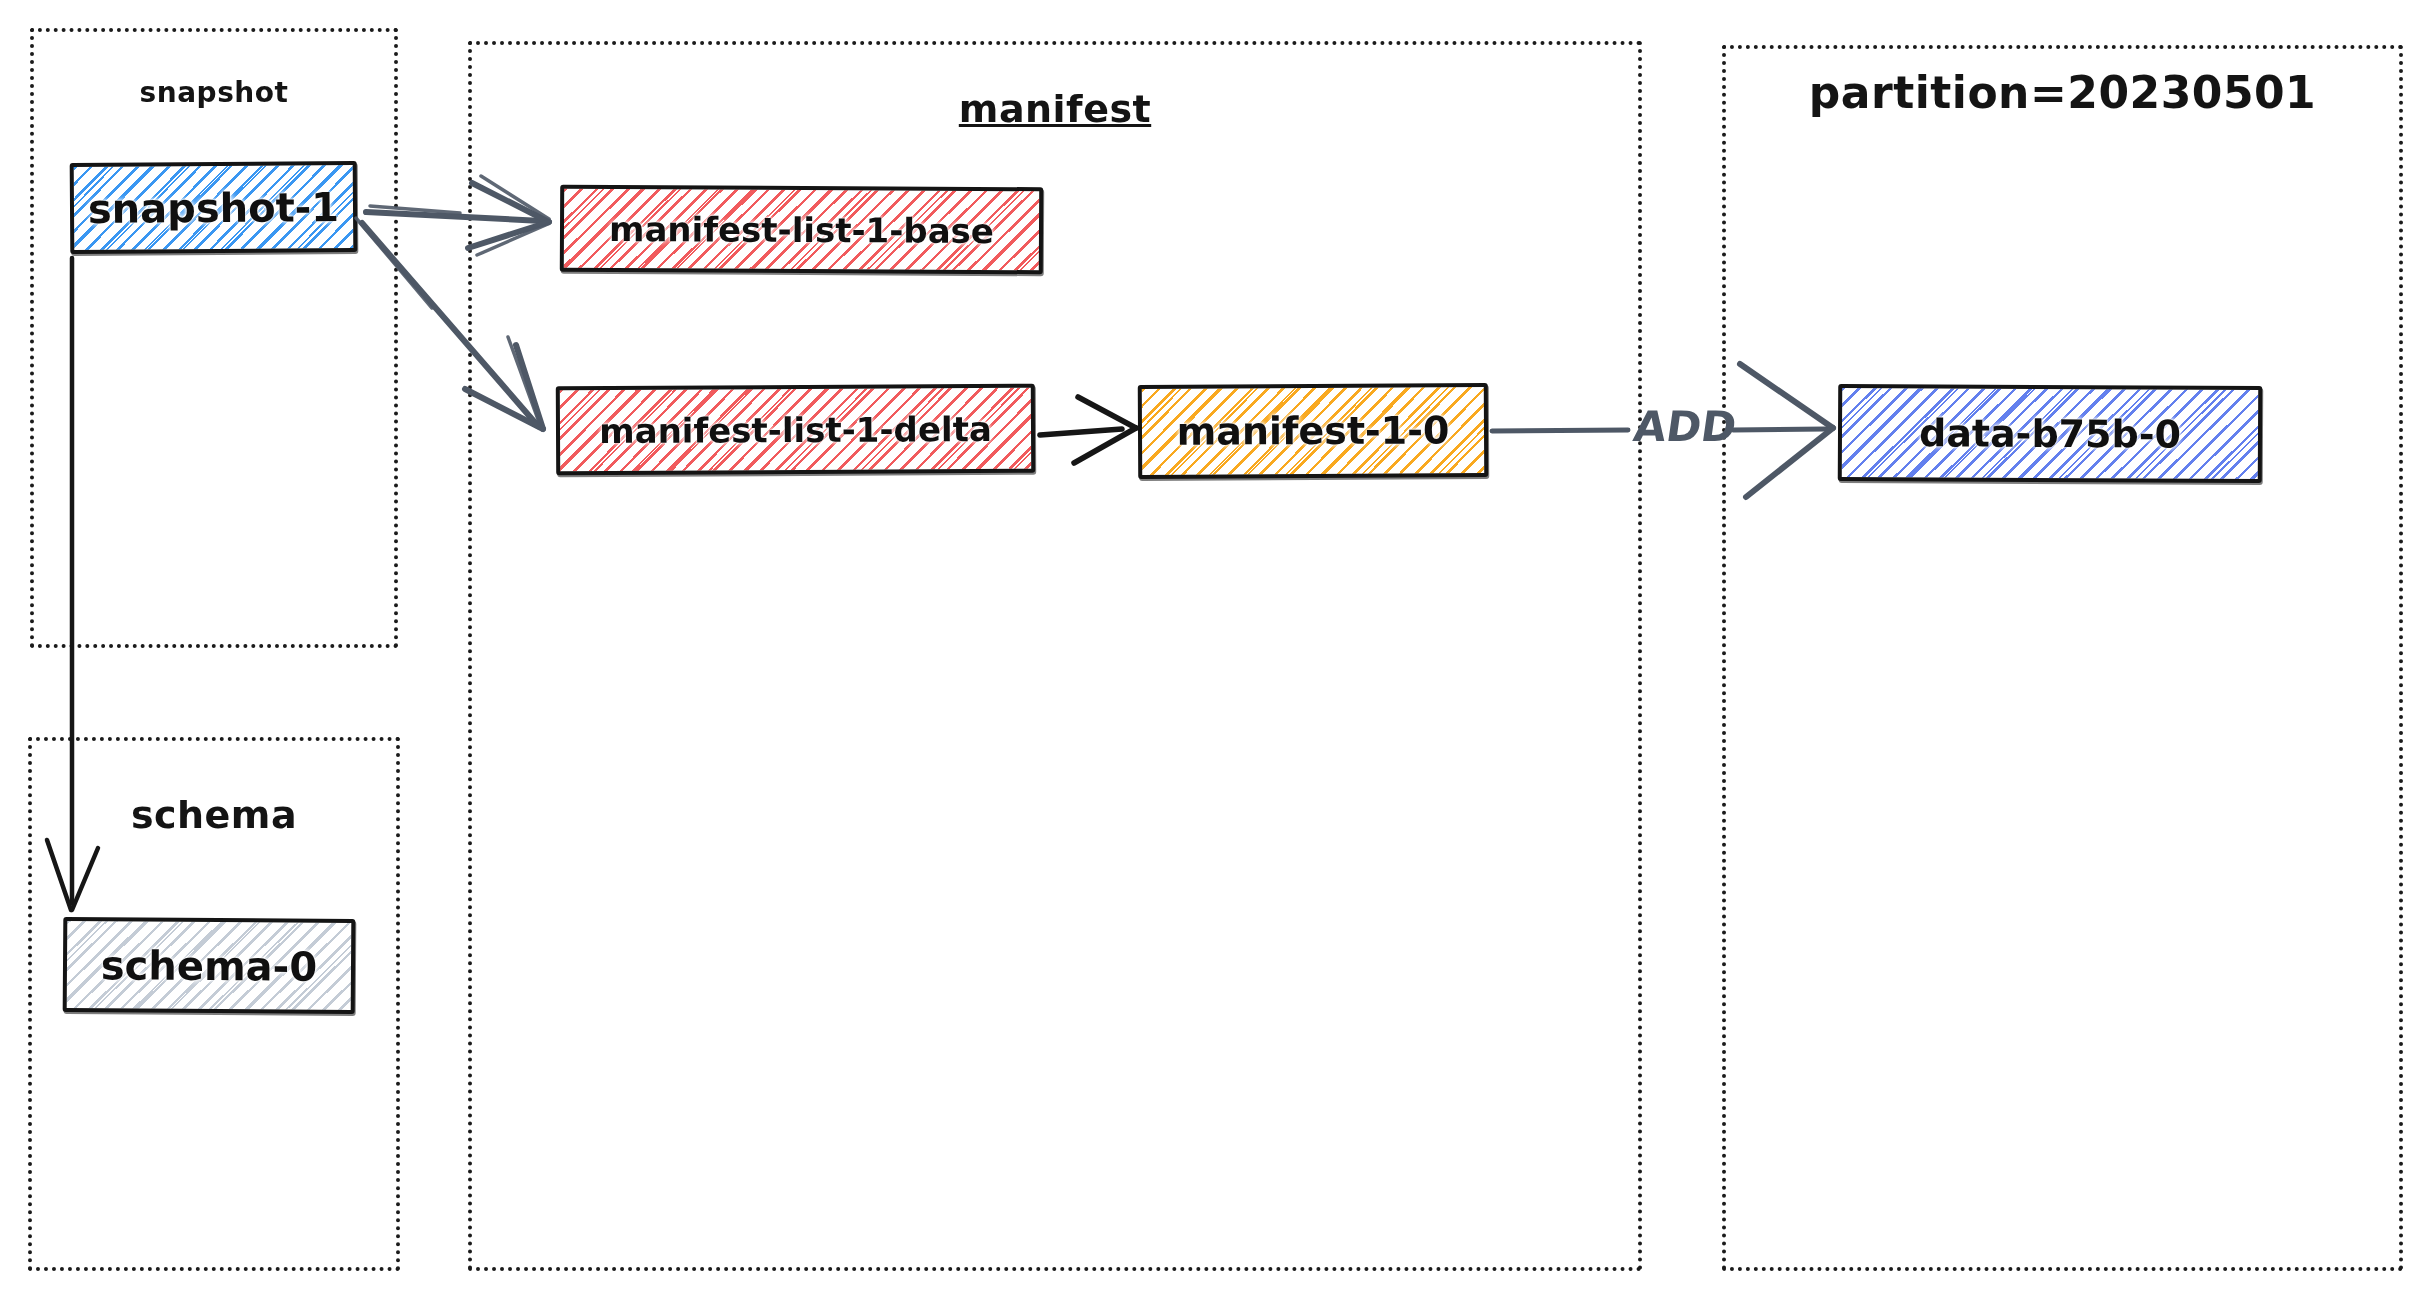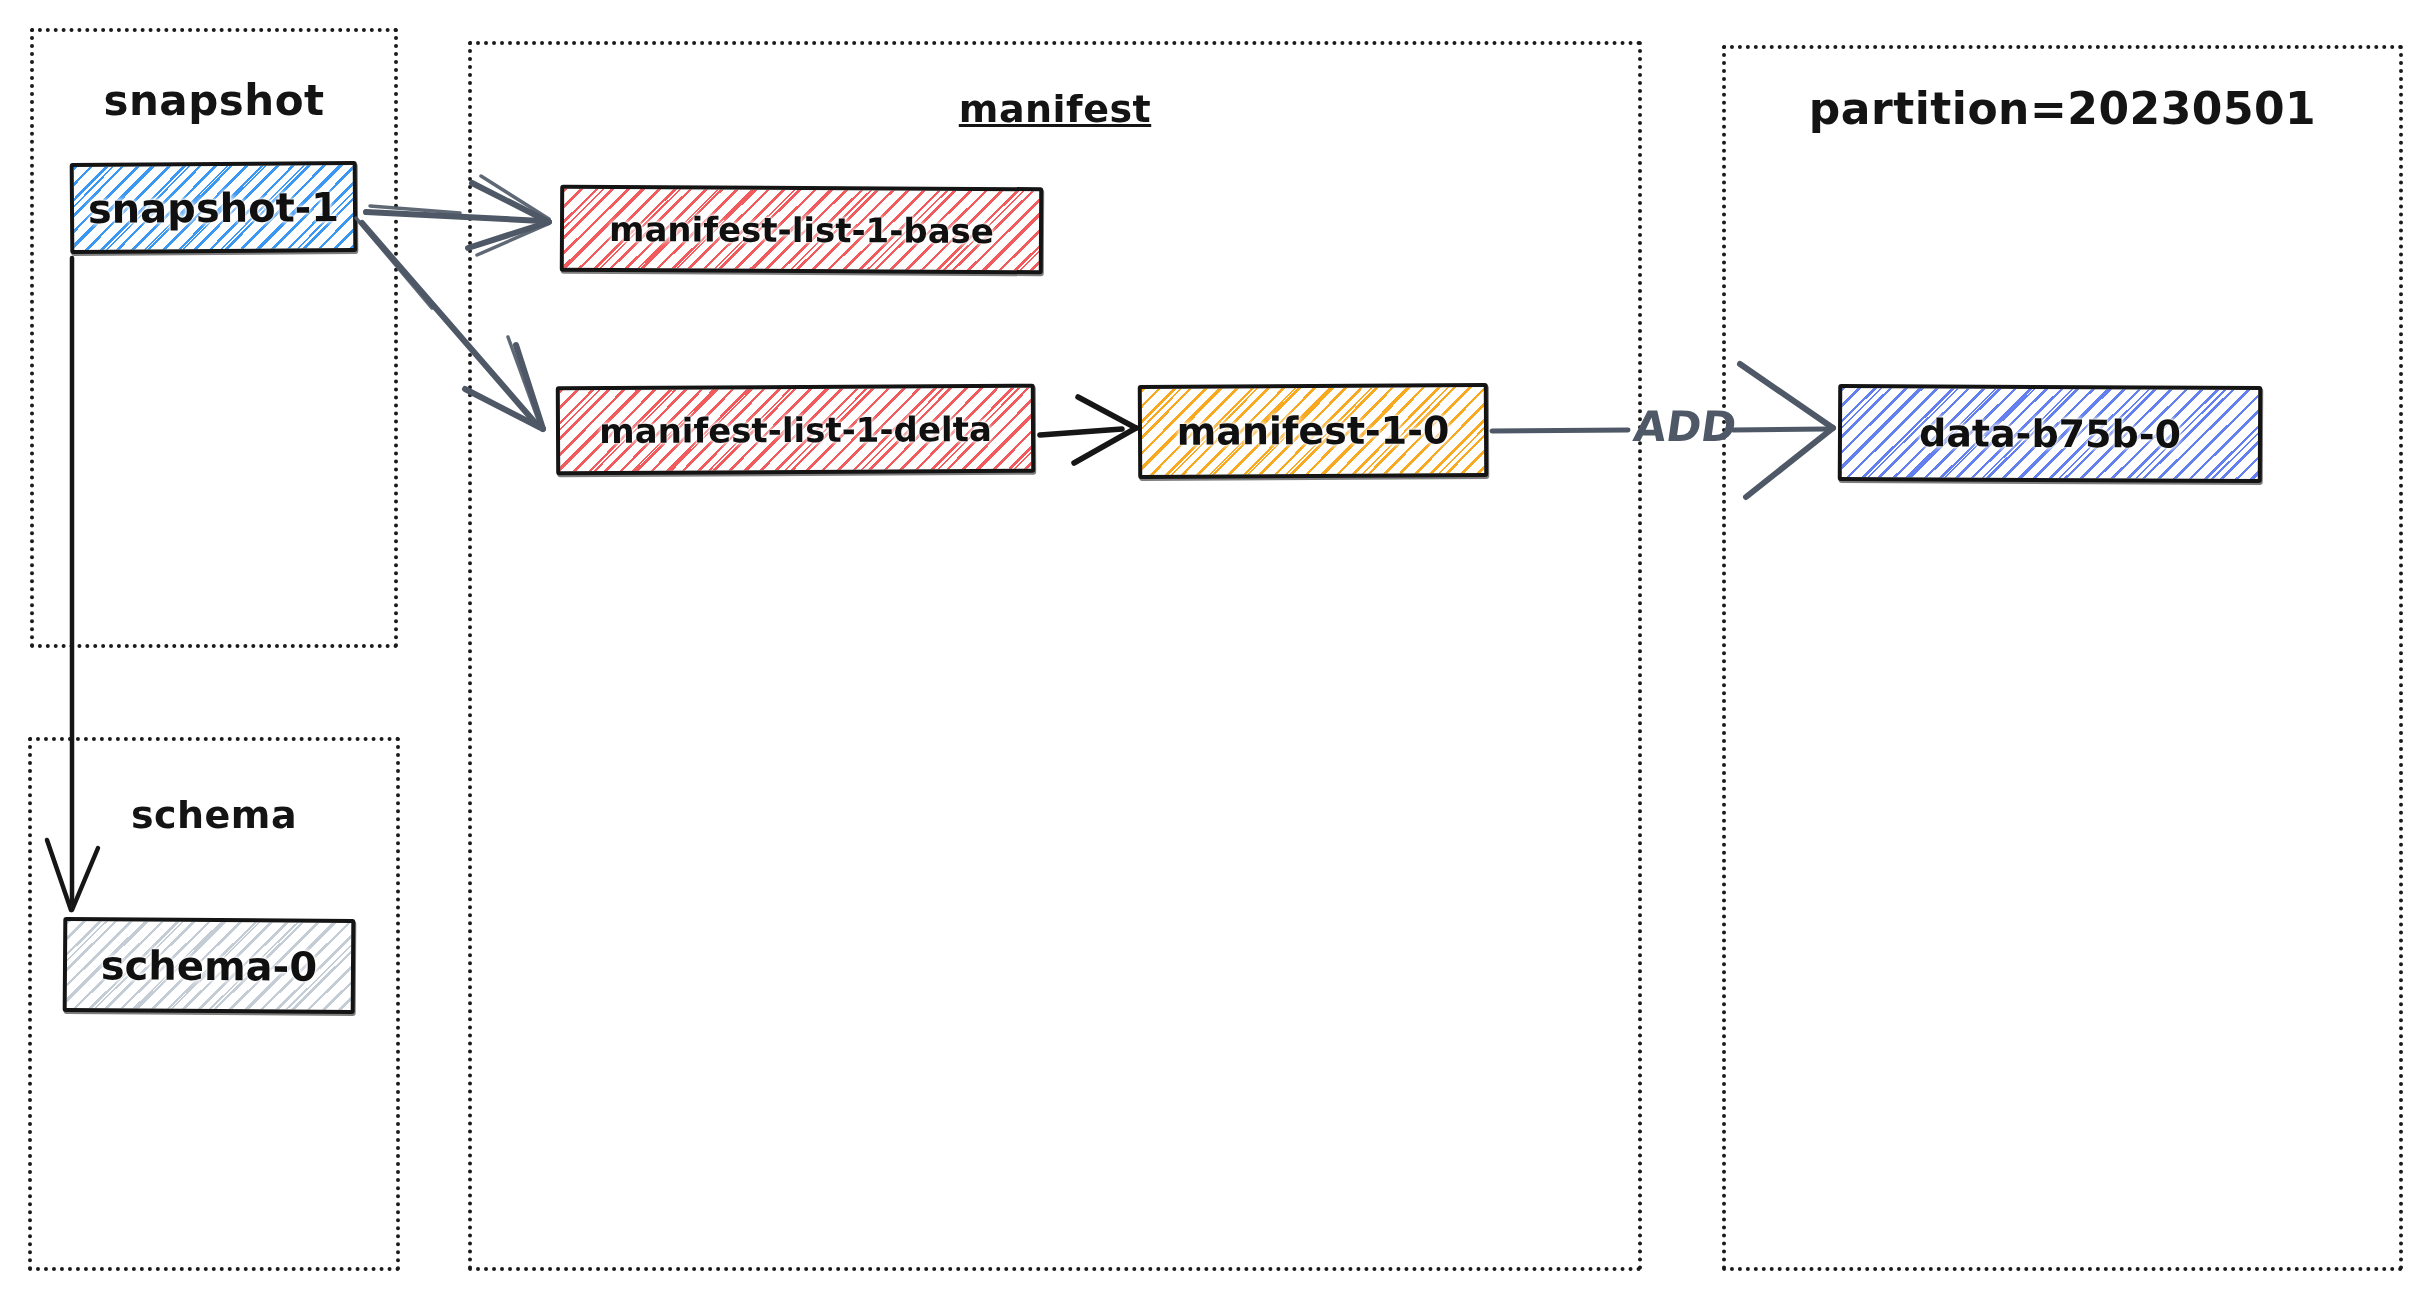--- a/index.html
+++ b/index.html
@@ -62,33 +62,33 @@
     transform: skewX(-8deg);
     white-space: nowrap;
   }
 </style>
 </head>
 <body>
 
 <div class="stage">
 
   <div class="container" style="left:30px; top:28px; width:360px; height:612px;">
-    <div class="container-label" style="top:44px; font-size:42px;">snapshot</div>
+    <div class="container-label" style="top:44px; font-size:28px;">snapshot</div>
   </div>
 
   <div class="container" style="left:28px; top:737px; width:364px; height:526px;">
     <div class="container-label" style="top:52px; font-size:38px;">schema</div>
   </div>
 
   <div class="container" style="left:468px; top:41px; width:1166px; height:1222px;">
     <div class="container-label" style="top:42px; font-size:38px;text-decoration:underline;">manifest</div>
   </div>
 
   <div class="container" style="left:1722px; top:45px; width:673px; height:1218px;">
-    <div class="container-label" style="top:34px; font-size:44px;">partition=20230501</div>
+    <div class="container-label" style="top:18px; font-size:44px;">partition=20230501</div>
   </div>
 
 
   <div class="node" style="left: 70px; top: 162px; width: 287px; height: 91px; transform: rotate(-0.4deg); --hatch: #3a97f2;">
     <span class="node-label" style="font-size:40px;">snapshot-1</span>
   </div>
 
   <div class="node" style="left: 63px; top: 918px; width: 292px; height: 95px; transform: rotate(0.4deg); --hatch: #c4ccd6;">
     <span class="node-label" style="font-size:40px;">schema-0</span>
   </div>

